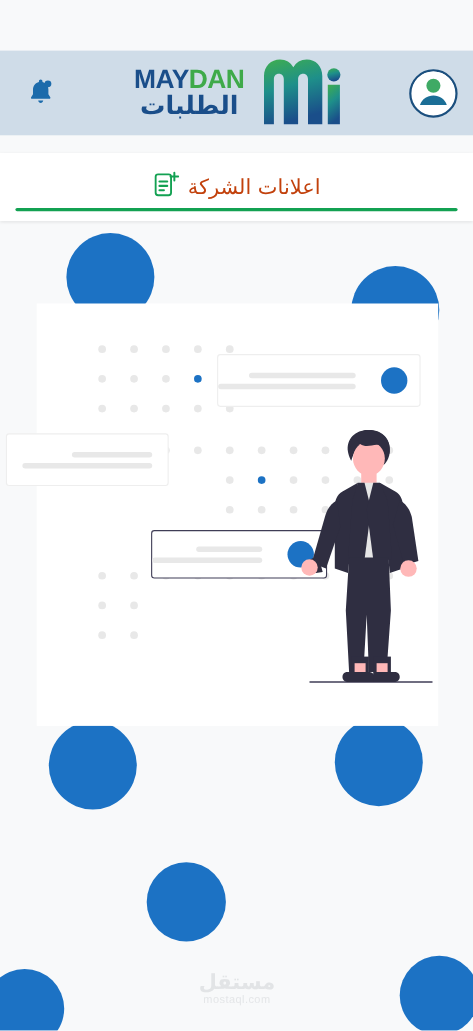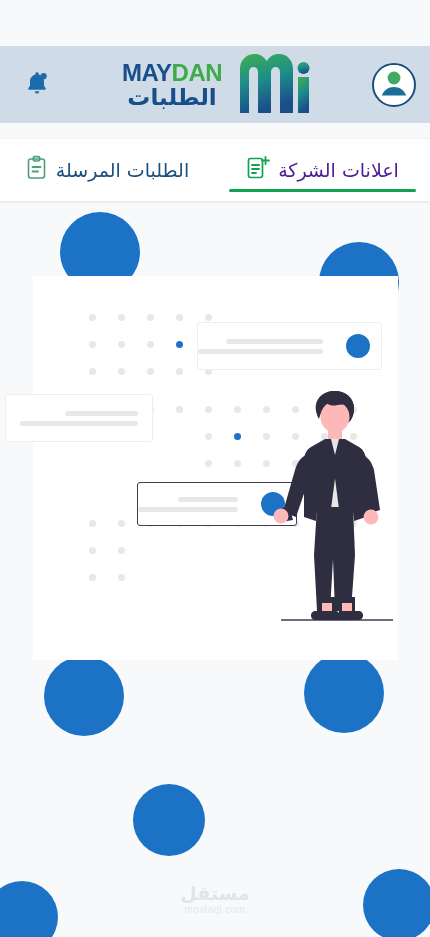--- a/index.html
+++ b/index.html
@@ -116,21 +116,21 @@
     gap: 8px;
     cursor: pointer;
     position: relative;
     height: 100%;
   }
 
   .tab-label {
     font-size: 19px;
     font-family: "DejaVu Sans", sans-serif;
   }
-  .tab.active .tab-label { color: #4c1d95; }
+  .tab.active .tab-label { color: #c2410c; }
   .tab.inactive .tab-label { color: #1b4f7e; }
 
   .tab-underline {
     position: absolute;
     bottom: 9px;
     left: 14px; right: 14px;
     height: 3px;
     background: #13a152;
     border-radius: 2px;
   }
@@ -284,31 +284,20 @@
           <line x1="6" y1="10" x2="13" y2="10" stroke="#13a152" stroke-width="1.9" stroke-linecap="round"></line>
           <line x1="6" y1="14" x2="13" y2="14" stroke="#13a152" stroke-width="1.9" stroke-linecap="round"></line>
           <line x1="6" y1="18" x2="10" y2="18" stroke="#13a152" stroke-width="1.9" stroke-linecap="round"></line>
           <line x1="19.5" y1="2" x2="19.5" y2="9" stroke="#13a152" stroke-width="1.8" stroke-linecap="round"></line>
           <line x1="16" y1="5.5" x2="23" y2="5.5" stroke="#13a152" stroke-width="1.8" stroke-linecap="round"></line>
         </svg>
       </span>
       <div class="tab-underline"></div>
     </div>
 
-    <div class="tab inactive">
-      <span class="tab-label">الطلبات المرسلة</span>
-      <span>
-        <svg width="22" height="26" viewBox="0 0 22 26" aria-hidden="true">
-          <rect x="2.5" y="4" width="16" height="19" rx="2.2" fill="none" stroke="#4a9e7a" stroke-width="1.6"></rect>
-          <rect x="7.2" y="1.6" width="6.6" height="4.4" rx="1.6" fill="none" stroke="#4a9e7a" stroke-width="1.6"></rect>
-          <line x1="6.5" y1="12" x2="14.5" y2="12" stroke="#4a9e7a" stroke-width="1.8" stroke-linecap="round"></line>
-          <line x1="6.5" y1="16.5" x2="12" y2="16.5" stroke="#4a9e7a" stroke-width="1.8" stroke-linecap="round"></line>
-        </svg>
-      </span>
-    </div>
   </div>
 
   <div class="body-area">
 
     <div class="blue-blob" style="left:60px; top:11px; width:80px; height:80px;"></div>
     <div class="blue-blob" style="left:319px; top:41px; width:80px; height:80px;"></div>
     <div class="blue-blob" style="left:44px; top:455px; width:80px; height:80px;"></div>
     <div class="blue-blob" style="left:304px; top:452px; width:80px; height:80px;"></div>
     <div class="blue-blob" style="left:133px; top:583px; width:72px; height:72px;"></div>
     <div class="blue-blob" style="left:-14px; top:680px; width:72px; height:72px;"></div>

